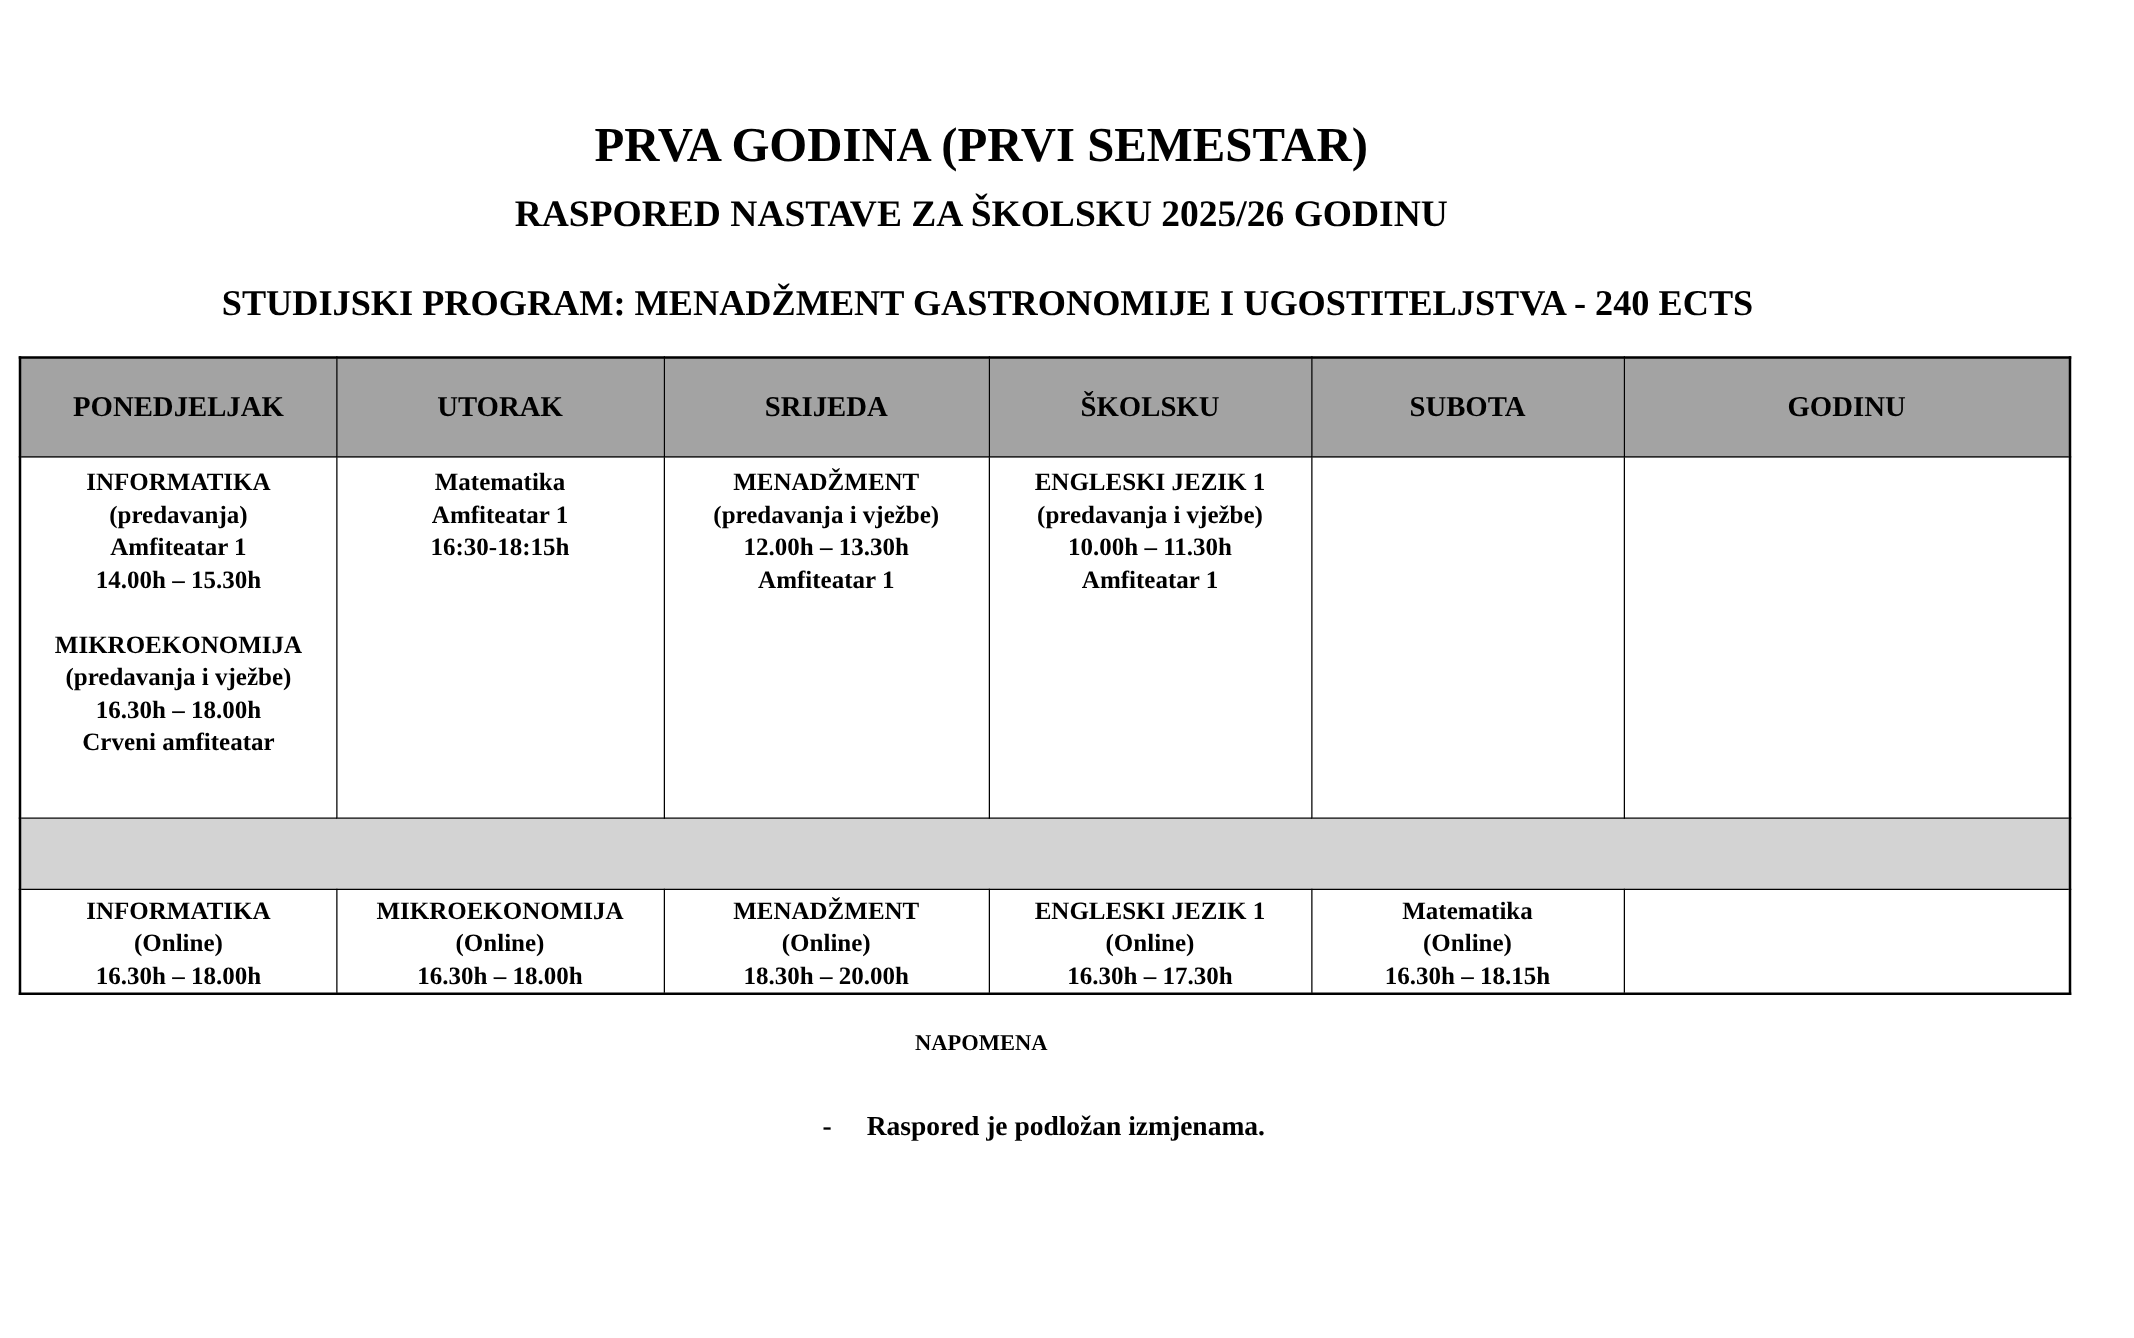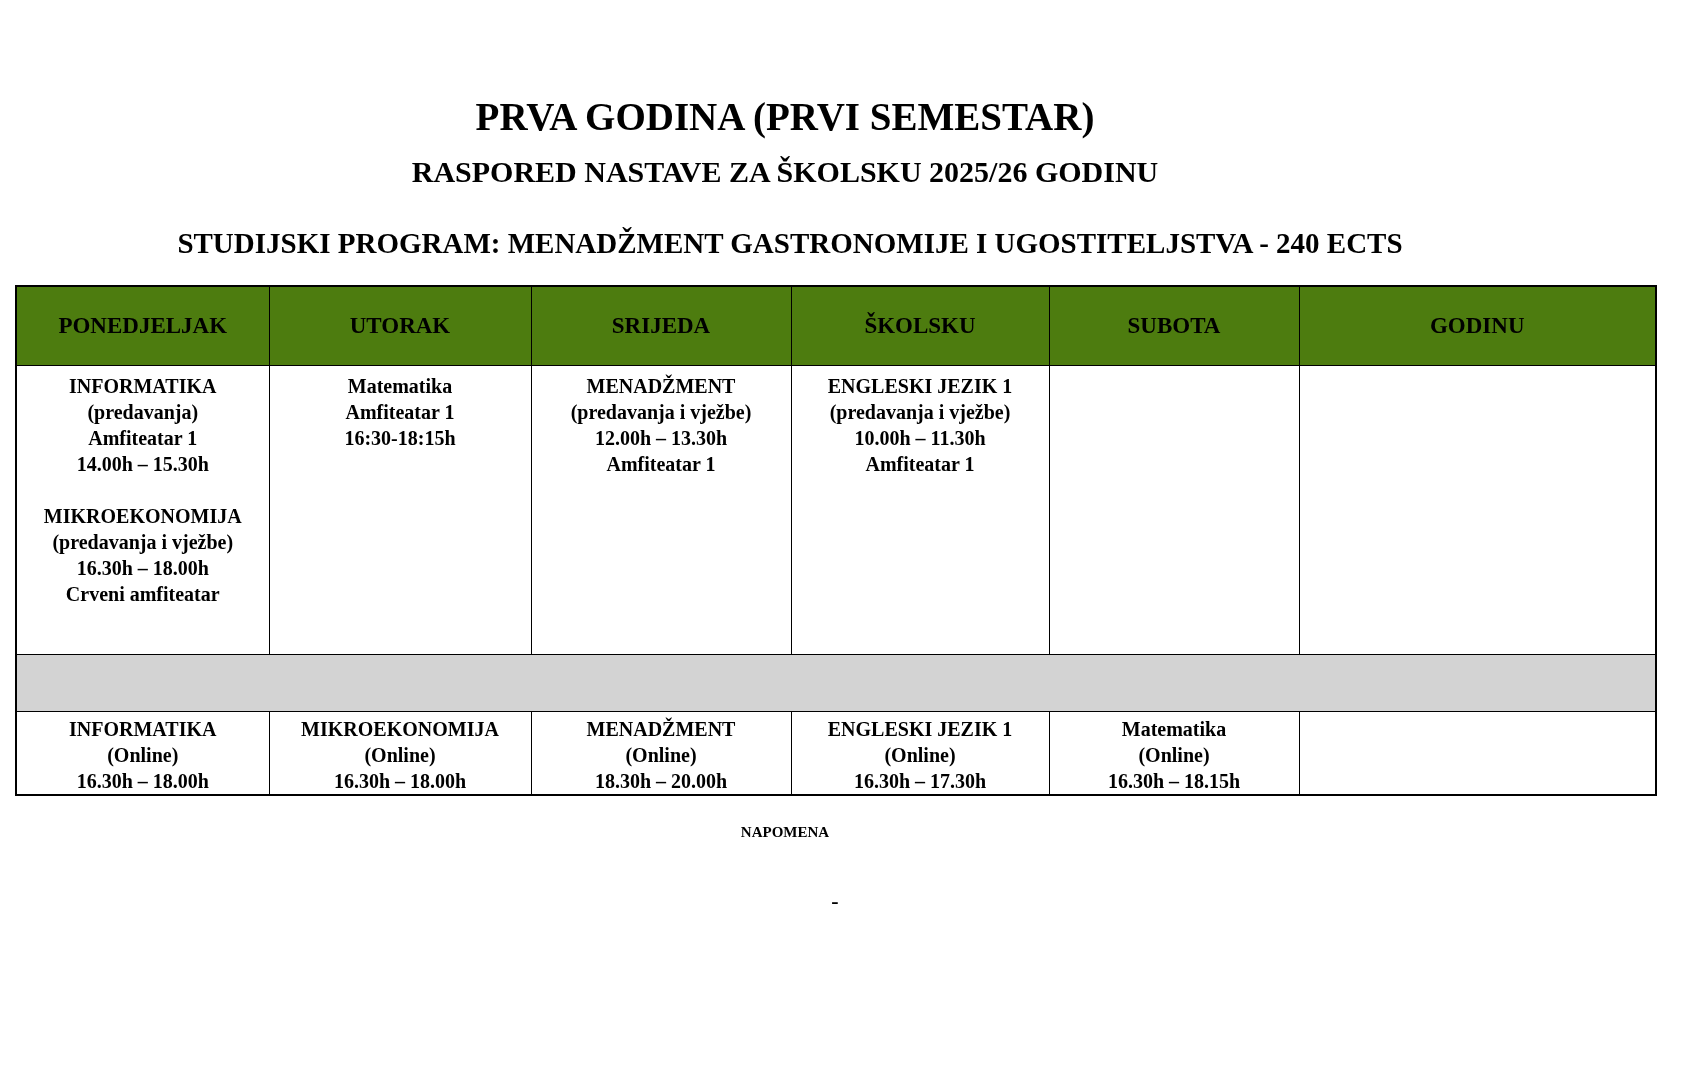--- a/index.html
+++ b/index.html
@@ -61,21 +61,21 @@
     table-layout: fixed;
     border: 2px solid #000000;
   }
   table.schedule th,
   table.schedule td {
     border: 1px solid #000000;
     text-align: center;
     padding: 0;
   }
   thead th {
-    background: #4d7c0f;
+    background: #a3a3a3;
     height: 78px;
     font-size: 23px;
     vertical-align: middle;
     padding-top: 8px;
   }
   tr.campus-row td {
     height: 281px;
     vertical-align: top;
     padding-top: 7px;
     font-size: 20px;
@@ -93,21 +93,21 @@
     font-size: 20px;
     line-height: 26px;
     white-space: pre-line;
   }
   .napomena {
     position: absolute;
     top: 824px;
     left: 0;
     width: 1570px;
     text-align: center;
-    font-size: 15px;
+    font-size: 18px;
   }
   .note-line {
     position: absolute;
     top: 888px;
     left: 15px;
     width: 1640px;
     display: flex;
     justify-content: center;
     align-items: baseline;
     gap: 28px;
@@ -190,15 +190,16 @@
 16.30h – 18.15h</td>
         <td></td>
       </tr>
     </tbody>
   </table>
 
   <div class="napomena">NAPOMENA</div>
 
   <div class="note-line">
     <span>-</span>
+    <span>Raspored je podložan izmjenama.</span>
   </div>
 
 </div>
 
 </body></html>

